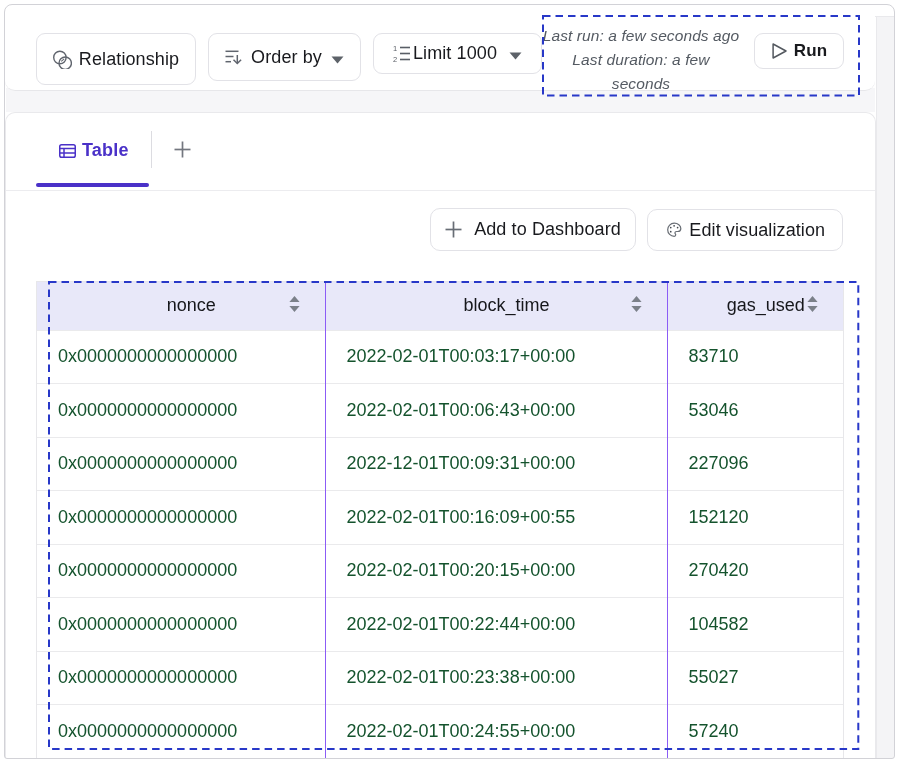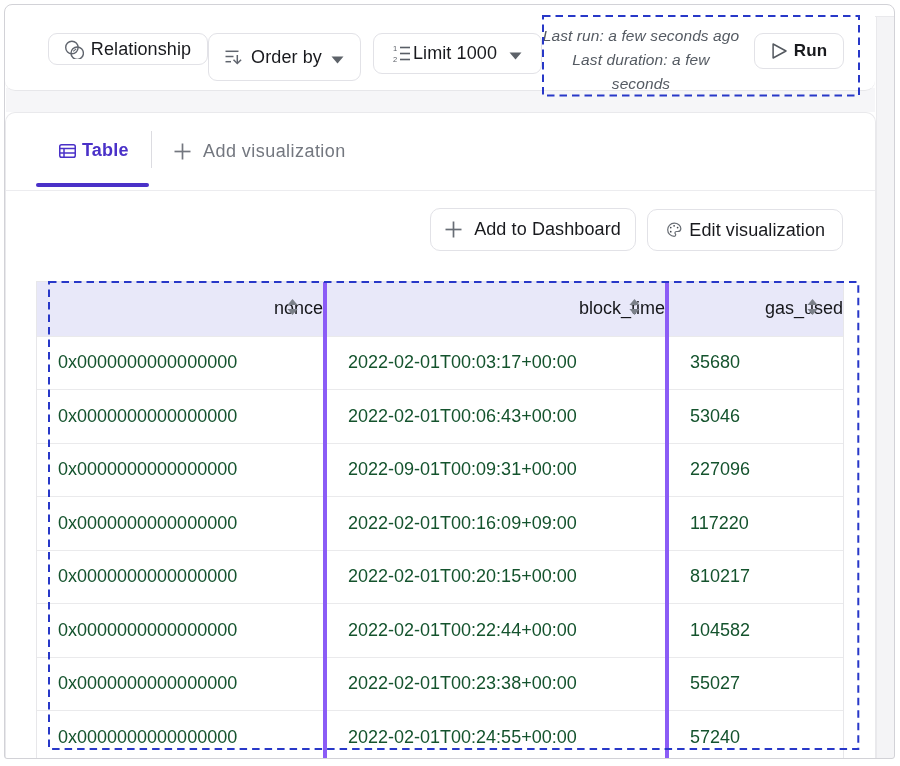--- a/index.html
+++ b/index.html
@@ -8,42 +8,42 @@
   #page { position:relative; width:900px; height:766px; }
 
   #frame { left:4px; top:4px; width:891px; height:755px; border:1.5px solid #d2d2d7; border-radius:8px 8px 3px 3px; z-index:30; pointer-events:none; }
   #topline { left:6px; top:16px; width:888px; height:1px; background:#e9e9ec; }
   #gutter { left:876px; top:17px; width:18px; height:741px; background:#f4f4f6; border-left:1px solid #e9e9ec; }
   #gapband { left:6px; top:88px; width:869px; height:24px; background:#f6f6f8; }
   #toolbar { left:5px; top:16px; width:870px; height:75px; background:#fff; border-bottom:1px solid #e7e7ea; border-radius:0 0 10px 10px; }
   #panel { left:5px; top:112px; width:871px; height:646px; background:#fff; border:1px solid #e9e9ec; border-bottom:none; border-radius:10px 10px 0 0; }
 
   .btn { position:absolute; background:#fff; border:1px solid #e2e2e7; border-radius:9px; display:flex; align-items:center; justify-content:center; color:#191a1e; font-size:18px; letter-spacing:0.1px; }
-  #btn-rel  { left:48px;  top:33px; width:160px; height:32px; }
+  #btn-rel  { left:36px;  top:33px; width:160px; height:52px; }
   #btn-ord  { left:208px; top:33px; width:153px; height:48px; }
   #btn-lim  { left:373px; top:33px; width:169px; height:41px; }
   #btn-run  { left:754px; top:33px; width:90px;  height:36px; font-weight:bold; font-size:17px; }
 
   #lastrun { top:23.5px; left:539px; width:204px; text-align:center; font-size:15.5px; line-height:24px; color:#545a62; letter-spacing:0.1px;font-style:italic; }
 
   #tabicon { left:58.5px; top:144px; }
   #tabtext { left:82px; top:140px; font-size:18px; font-weight:bold; color:#4a31c8; letter-spacing:0.2px; }
   #tabdivider { left:151px; top:131px; width:1px; height:37px; background:#dcdce1; }
   #addvis { left:174px; top:141px; font-size:18px; color:#73777f; letter-spacing:0.45px; display:flex; align-items:center; }
   #underline { left:36px; top:183px; width:113px; height:4px; background:#4a31c8; border-radius:2px; }
   #tabline { left:6px; top:190px; width:869px; height:1px; background:#ececef; }
 
   #btn-dash { left:430px; top:208px; width:206px; height:43px; border-radius:10px; }
   #btn-edit { left:647px; top:209px; width:196px; height:42px; border-radius:10px; }
 
   #table { left:36px; top:281px; width:808px; height:477px; border:1px solid #e7e7ea; border-bottom:none; background:#fff; overflow:hidden; }
   #table table { border-collapse:collapse; width:100%; table-layout:fixed; }
-  #table th { background:#e8e8f9; height:54px; font-weight:normal; text-align:right; padding:0 0 0 21px; font-size:18px; color:#16171b; position:relative; }
+  #table th { background:#e8e8f9; height:48px; font-weight:normal; text-align:center; padding:0 0 0 21px; font-size:18px; color:#16171b; position:relative; }
   #table td { height:53.5px; padding:0 0 0 21px; font-size:18px; color:#14532d; border-top:1px solid #eaeaec; }
-  #table th + th, #table td + td { border-left:4px solid #8b5cf6; }
+  #table th + th, #table td + td { border-left:1px solid #8b5cf6; }
   .sorticon { position:absolute; right:25px; top:50%; margin-top:-9.5px; }
 
   svg.ic { display:block; }
 </style>
 </head>
 <body>
 <div id="page">
   <div class="abs" id="topline"></div>
   <div class="abs" id="gapband"></div>
   <div class="abs" id="toolbar"></div>
@@ -104,21 +104,20 @@
         <path d="M5 4.5 V13.25"></path>
     </svg>
   </div>
   <div class="abs" id="tabtext">Table</div>
   <div class="abs" id="tabdivider"></div>
   <div class="abs" id="addvis">
     <svg class="ic" width="17" height="17" viewBox="0 0 17 17" stroke="#73777f" stroke-width="1.7">
         <path d="M8.5 0.5 V16.5"></path>
         <path d="M0.5 8.5 H16.5"></path>
       </svg>
-    <span style="margin-left:12px;">Add visualization</span>
   </div>
   <div class="abs" id="underline"></div>
   <div class="abs" id="tabline"></div>
 
   <div class="btn" id="btn-dash">
     <svg class="ic" width="17" height="17" viewBox="0 0 17 17" stroke="#686d75" stroke-width="1.7">
         <path d="M8.5 0.5 V16.5"></path>
         <path d="M0.5 8.5 H16.5"></path>
       </svg>
     <span style="margin-left:12px;">Add to Dashboard</span>
@@ -158,41 +157,41 @@
         <th>gas_used<span class="sorticon">
                 <svg class="ic" width="11" height="16" viewBox="0 0 11 16">
                   <path d="M5.5 0 L10.6 6 H0.4 Z" fill="#7b8089"></path>
                   <path d="M0.4 10 H10.6 L5.5 16 Z" fill="#7b8089"></path>
                 </svg>
               </span></th>
       </tr>
       <tr>
             <td>0x0000000000000000</td>
             <td>2022-02-01T00:03:17+00:00</td>
-            <td>35680</td>
+            <td>83710</td>
           </tr>
       <tr>
             <td>0x0000000000000000</td>
             <td>2022-02-01T00:06:43+00:00</td>
             <td>53046</td>
           </tr>
       <tr>
             <td>0x0000000000000000</td>
-            <td>2022-09-01T00:09:31+00:00</td>
+            <td>2022-12-01T00:09:31+00:00</td>
             <td>227096</td>
           </tr>
       <tr>
             <td>0x0000000000000000</td>
-            <td>2022-02-01T00:16:09+09:00</td>
-            <td>117220</td>
+            <td>2022-02-01T00:16:09+00:55</td>
+            <td>152120</td>
           </tr>
       <tr>
             <td>0x0000000000000000</td>
             <td>2022-02-01T00:20:15+00:00</td>
-            <td>810217</td>
+            <td>270420</td>
           </tr>
       <tr>
             <td>0x0000000000000000</td>
             <td>2022-02-01T00:22:44+00:00</td>
             <td>104582</td>
           </tr>
       <tr>
             <td>0x0000000000000000</td>
             <td>2022-02-01T00:23:38+00:00</td>
             <td>55027</td>

